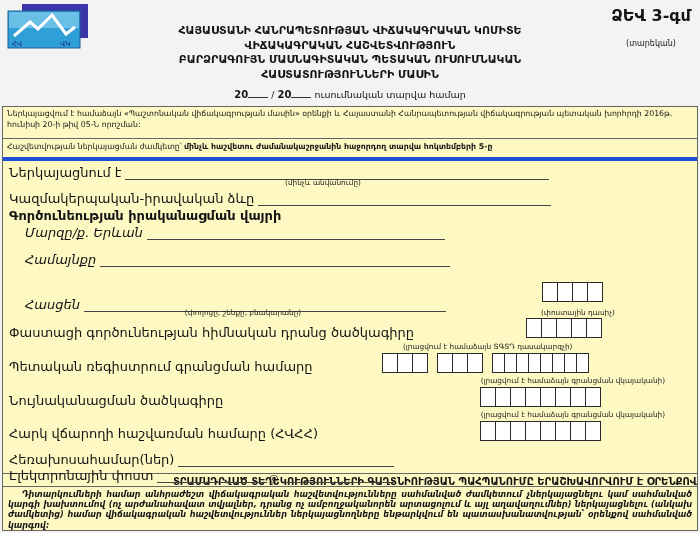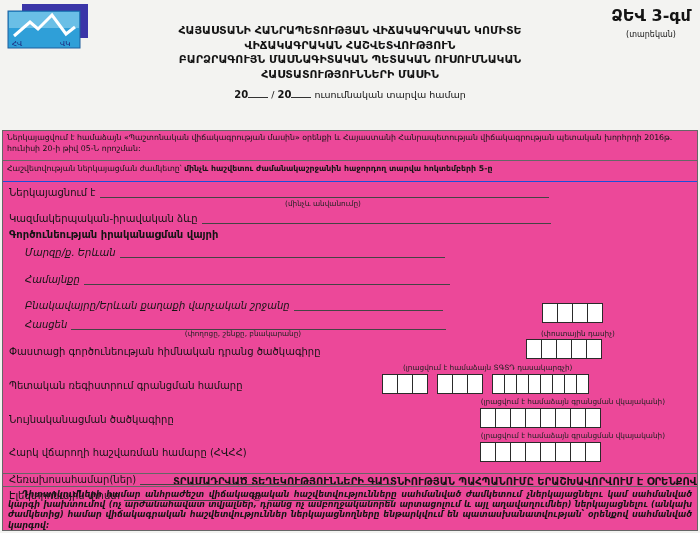--- a/index.html
+++ b/index.html
@@ -3,35 +3,35 @@
 <meta charset="utf-8">
 <style>
   html,body{margin:0;padding:0;}
   body{font-family:"DejaVu Sans",sans-serif;color:#141414;}
   .page{position:relative;width:700px;height:533px;background:#f3f3f1;overflow:hidden;}
   .abs{position:absolute;}
   
   .logo{left:6px;top:4px;}
   .formcode{right:6px;top:6px;width:86px;text-align:center;}
   .formcode .code{font-weight:bold;font-size:16px;}
-  .formcode .per{font-size:8px;margin-top:5px;}
+  .formcode .per{font-size:8px;margin-top:14px;}
   .titleblock{left:0;right:0;top:24px;text-align:center;font-weight:bold;font-size:11px;line-height:14.5px;}
   .yearrow{left:0;right:0;top:88px;text-align:center;font-size:9.5px;}
   .yearrow b{font-size:10px;}
   .blank{display:inline-block;border-bottom:1px solid #333;height:9px;vertical-align:baseline;}
   
-  .frame{position:absolute;left:2px;right:2px;top:106px;bottom:2px;border:1px solid #666;display:flex;flex-direction:column;background:#ec4899;margin-top:24px;}
+  .frame{position:absolute;left:2px;right:2px;top:106px;bottom:2px;border:1px solid #666;display:flex;flex-direction:column;background:#fef9c3;}
   .intro{height:33px;border-bottom:1px solid #666;padding:2px 4px 0;font-size:7.8px;line-height:10.5px;box-sizing:border-box;}
-  .deadline{height:23px;border-bottom:1px solid #1d4ed8;padding:3px 4px 0;font-size:7.8px;box-sizing:border-box;}
+  .deadline{height:23px;border-bottom:4px solid #1d4ed8;padding:3px 4px 0;font-size:7.8px;box-sizing:border-box;}
   .body{position:relative;height:322px;border-bottom:1px solid #666;}
   .conf{height:13px;border-bottom:1px solid #666;text-align:right;font-size:10px;font-weight:bold;padding-top:2px;box-sizing:border-box;}
   .footer{flex:1;padding:2px 5px 0;font-size:8.1px;line-height:10.3px;font-weight:bold;font-style:italic;text-align:justify;text-indent:14px;}
   
   .row{position:absolute;display:flex;align-items:flex-end;white-space:nowrap;}
-  .lbl{font-size:10px;}
+  .lbl{font-size:13px;}
   .it{font-style:italic;}
   .bold{font-weight:bold;}
   .fill{flex:1;border-bottom:1px solid #444;height:11px;margin-left:4px;}
   .note{position:absolute;font-size:7.3px;text-align:center;color:#222;}
   .cells{position:absolute;display:flex;}
   .cell{width:16px;height:20px;background:#fff;border:1px solid #2a2a2a;margin-left:-1px;box-sizing:border-box;}
   .group{display:flex;margin-left:10px;}
   .group:first-child{margin-left:0;}
   .group:last-child .cell{width:13px;}
   .atsign{font-size:9.5px;margin:0 2px;}
@@ -99,24 +99,20 @@
       <div class="row" style="left:22px;top:64px;width:420px;">
         <span class="lbl it">Մարզը/ք. Երևան</span>
         <span class="fill"></span>
       </div>
 
       <div class="row" style="left:22px;top:91px;width:425px;">
         <span class="lbl it">Համայնքը</span>
         <span class="fill"></span>
       </div>
 
-      <div class="row" style="left:22px;top:117px;width:418px;">
-        <span class="lbl it">Բնակավայրը/Երևան քաղաքի վարչական շրջանը</span>
-        <span class="fill"></span>
-      </div>
 
       <div class="row" style="left:22px;top:136px;width:421px;">
         <span class="lbl it">Հասցեն</span>
         <span class="fill"></span>
       </div>
       <div class="note" style="left:80px;top:147px;width:320px;">(փողոցը, շենքը, բնակարանը)</div>
 
       <div class="cells" style="left:540px;top:121px;">
           <span class="cell"></span>
           <span class="cell"></span>

